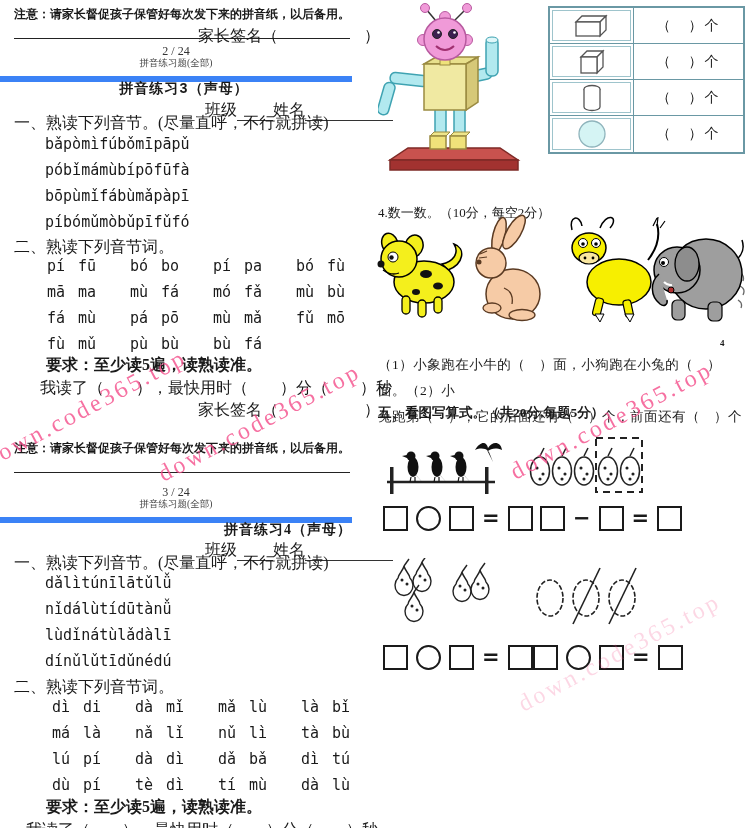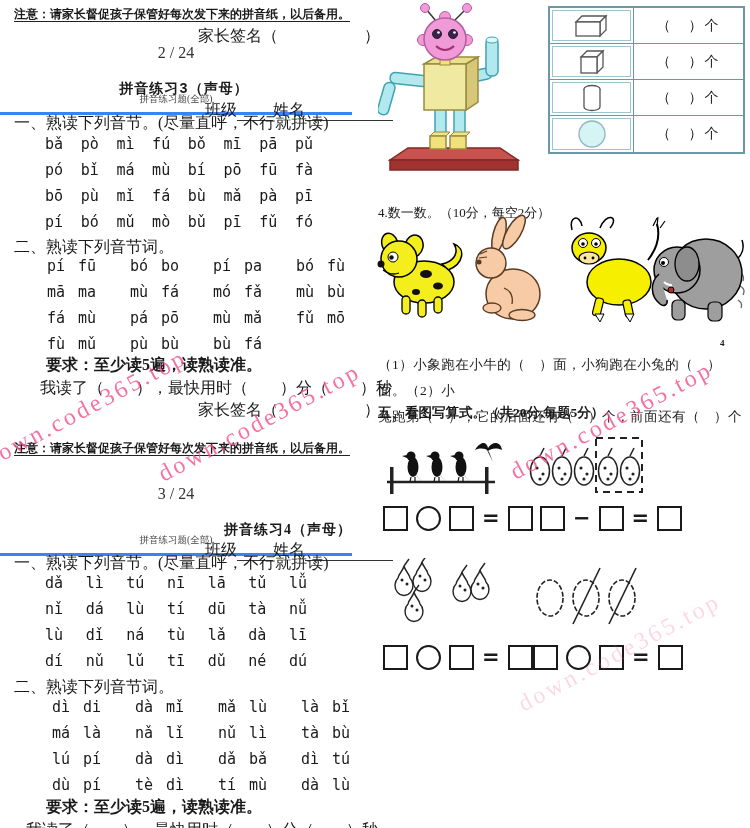--- a/index.html
+++ b/index.html
@@ -1,30 +1,30 @@
 <!DOCTYPE html>
 <html><head>
 <meta charset="utf-8">
 <style>
   html,body{margin:0;padding:0;background:#e8e8e8;}
   .page{position:relative;width:750px;height:828px;background:#ffffff;overflow:hidden;
         font-family:"Liberation Serif",serif;color:#1a1a1a;}
   .abs{position:absolute;}
   .bold{font-weight:bold;}
   .center{text-align:center;}
-  .notice{font-size:12px;font-weight:bold;border-bottom:1.5px solid #222;padding-bottom:0;}
-  .small{font-size:16px;color:#333;}
+  .notice{font-size:12px;font-weight:bold;border-bottom:1.5px solid #222;padding-bottom:17px;}
+  .small{font-size:12px;color:#333;}
   .docname{font-size:9.5px;color:#444;}
-  .rule{border-bottom:3px solid #3b82f6;margin-top:36px;}
+  .rule{border-bottom:6px solid #3b82f6;}
   .sheet-title{font-size:14px;font-weight:bold;letter-spacing:1px;}
   .label12{font-size:16px;}
   .label13{font-size:13px;}
   .blank{display:inline-block;border-bottom:1px solid #333;height:13px;vertical-align:bottom;}
   .spacer{display:inline-block;height:10px;}
-  .syl-grid .g-row{display:flex;justify-content:space-between;height:26px;align-items:center;}
+  .syl-grid .g-row{display:flex;justify-content:flex-start;height:26px;align-items:center;}
   .word-grid .g-row{display:grid;grid-template-columns:repeat(4,71px);height:26px;align-items:center;gap:12px;}
   .syl-grid,.word-grid{font-family:"DejaVu Sans Mono",monospace;font-size:15px;color:#1a1a1a;}
   .word-grid .g-cell{word-spacing:4px;}
   .watermark{position:absolute;font-family:"Liberation Serif",serif;font-size:24px;
              letter-spacing:3px;opacity:.8;white-space:nowrap;transform:rotate(-28deg);
              transform-origin:left center;pointer-events:none;}
   .wm-faint{opacity:.22;}
   .eq-row{display:flex;align-items:center;gap:8px;}
   .eq-box{width:25px;height:25px;border:2px solid #1a1a1a;box-sizing:border-box;}
   .eq-circle{width:25px;height:25px;border:2px solid #1a1a1a;border-radius:50%;box-sizing:border-box;}

